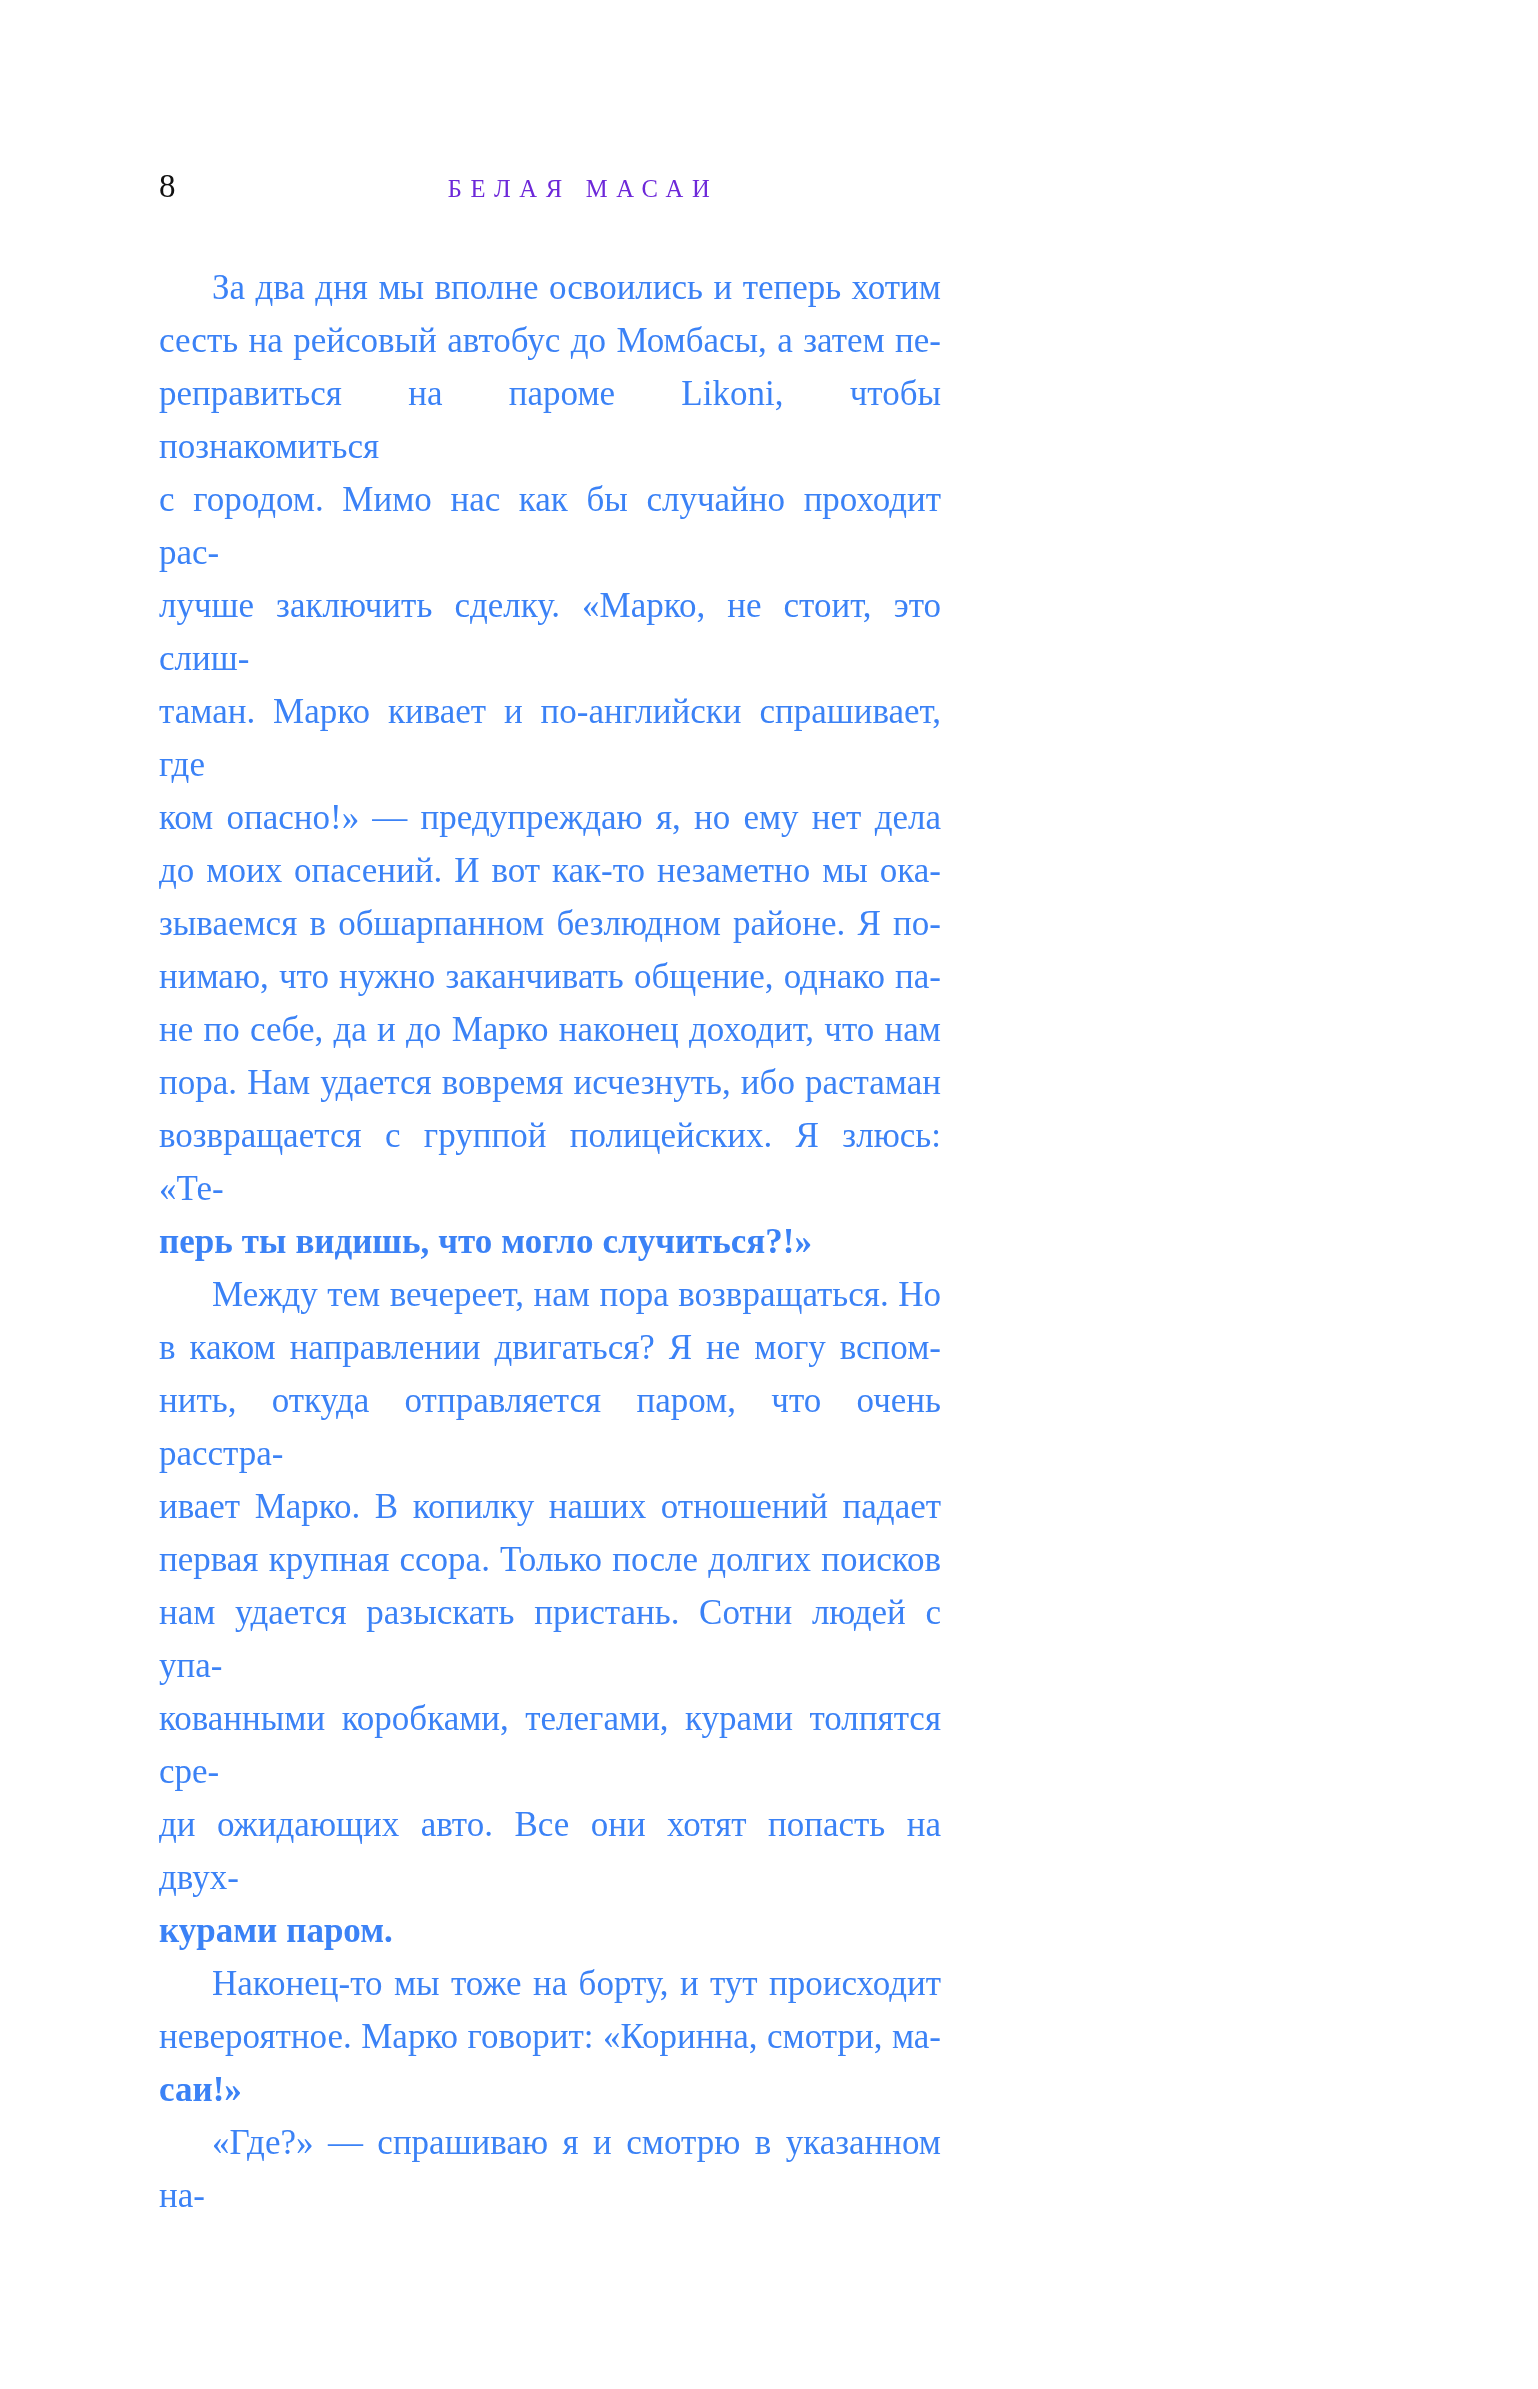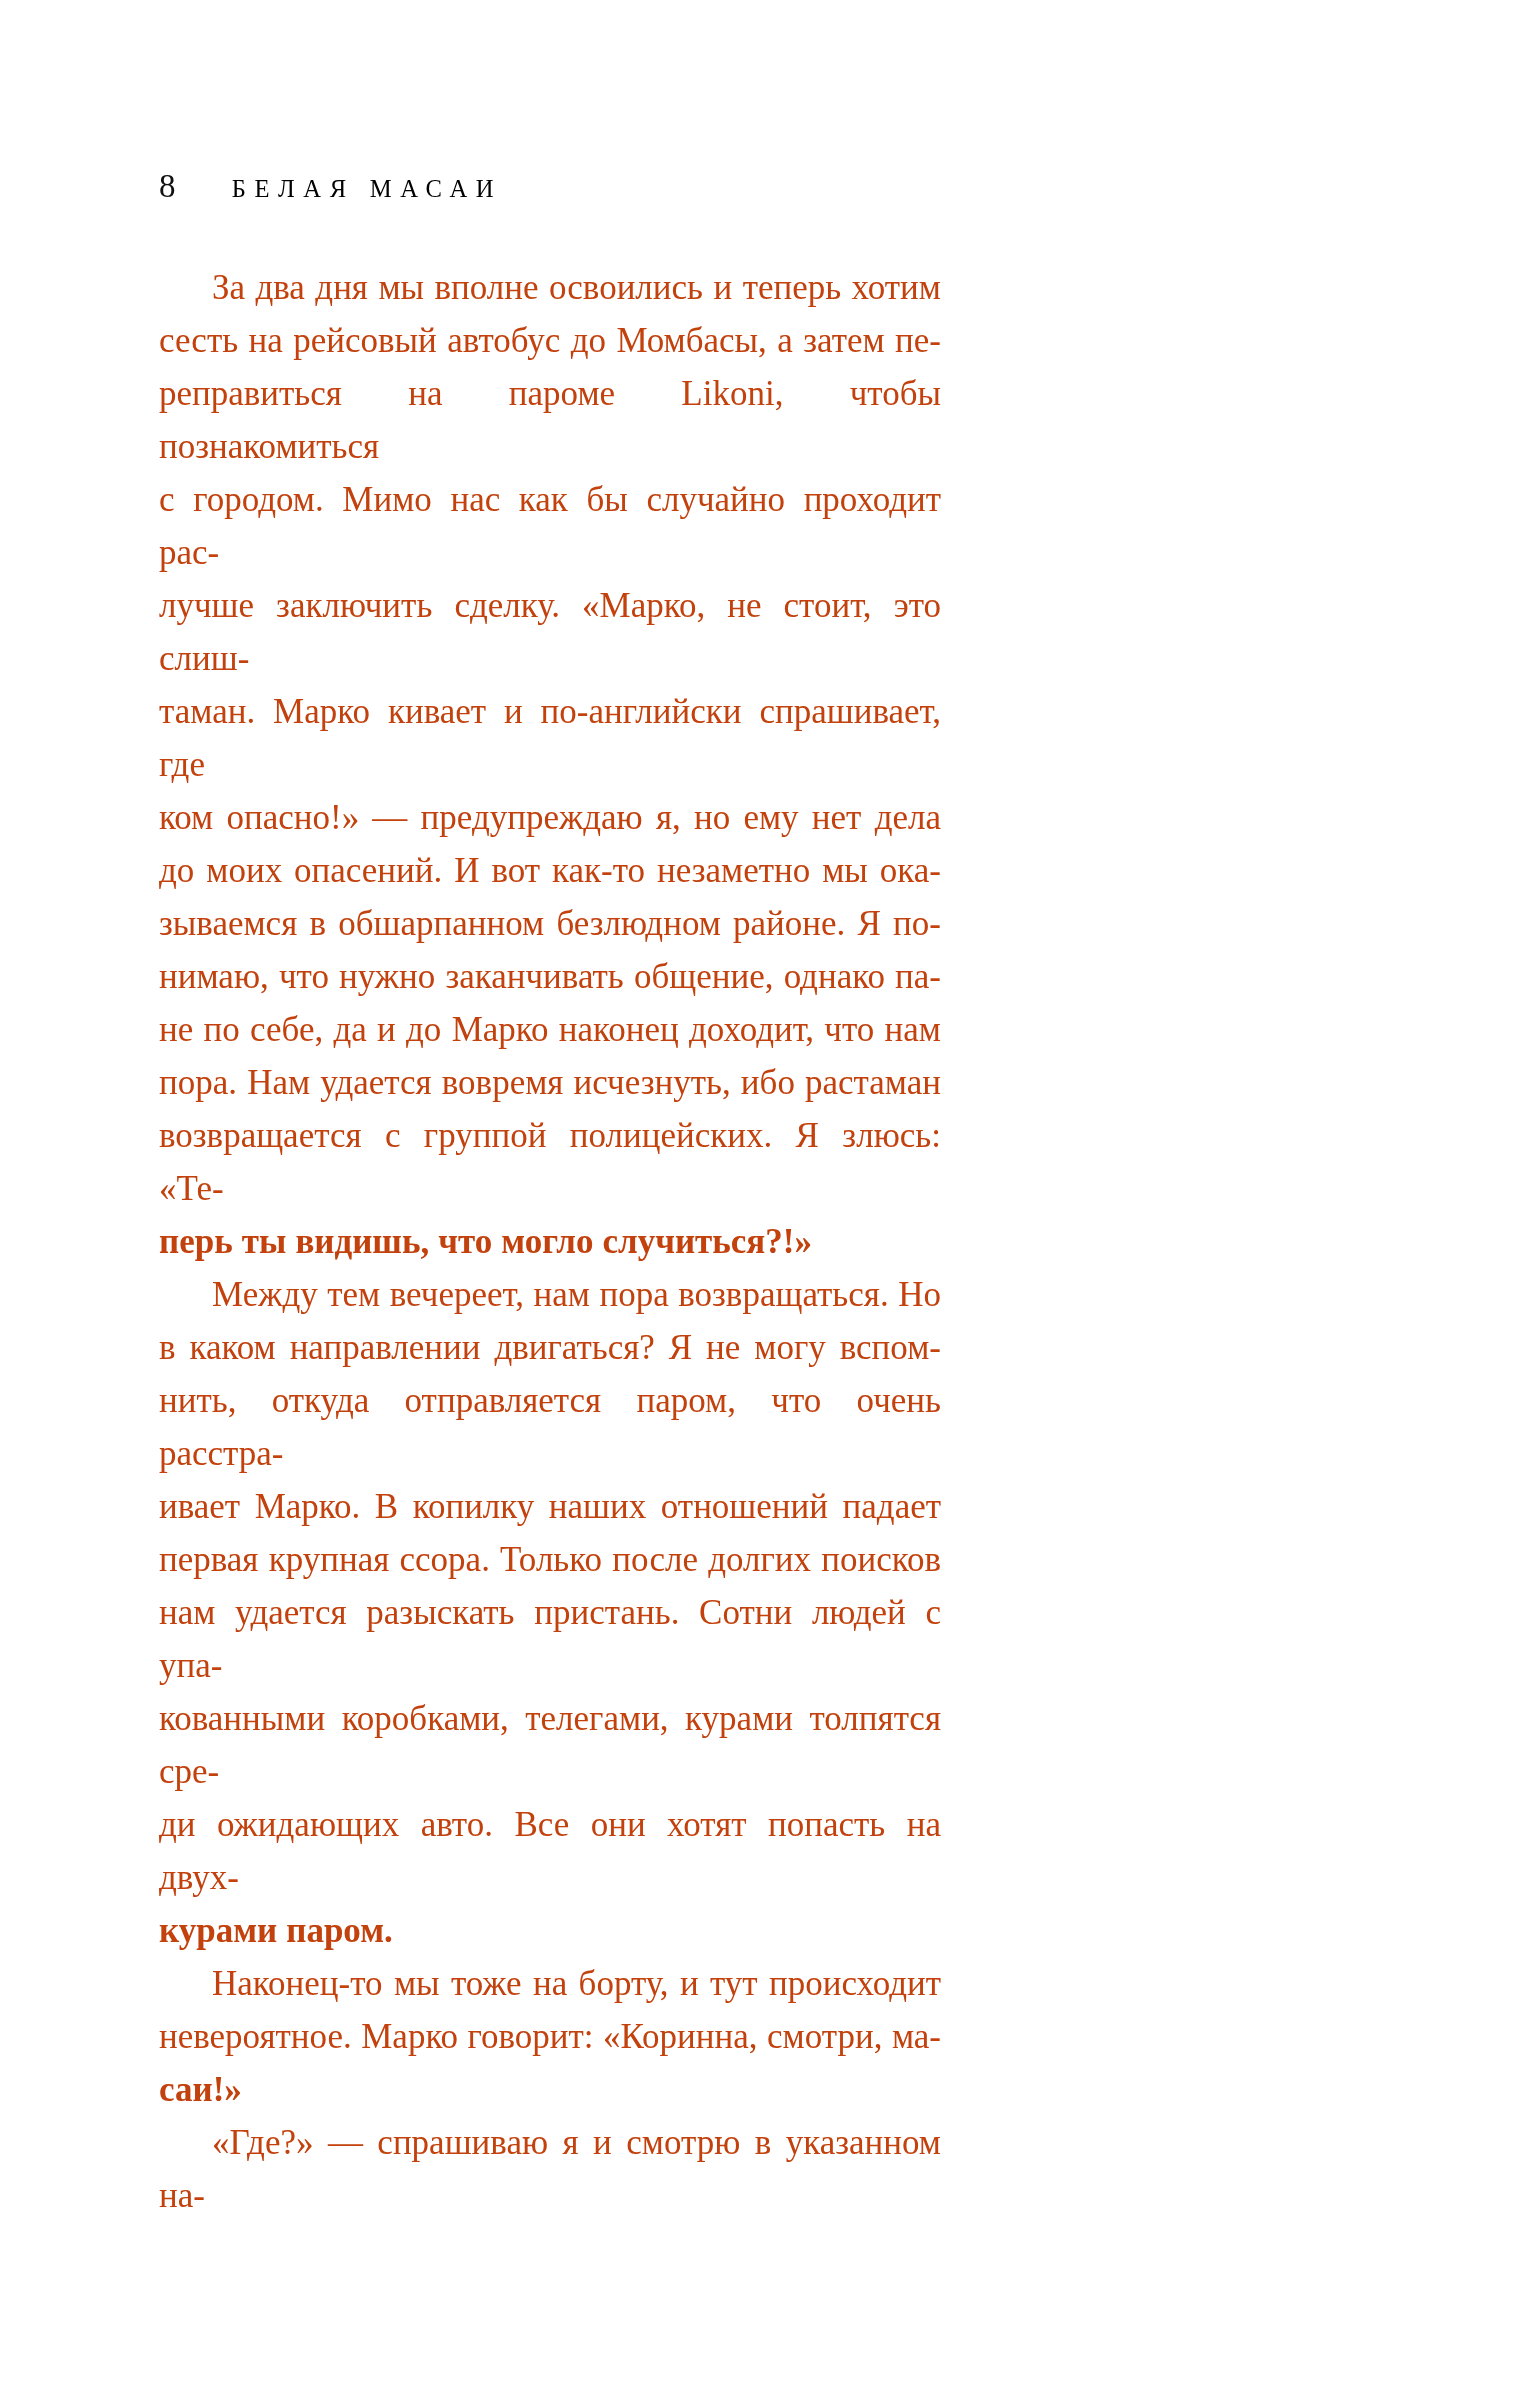--- a/index.html
+++ b/index.html
@@ -35,45 +35,46 @@
     font-size: 33px;
     line-height: 40px;
     color: #111;
     width: 64px;
     flex: 0 0 64px;
     text-align: left;
     letter-spacing: 0;
   }
   .head-title {
     flex: 1 1 auto;
+    text-align: center;
     font-size: 24.6px;
     line-height: 40px;
     letter-spacing: 8.7px;
     text-indent: 8.7px;
-    color: #000000;
+    color: #6d28d9;
     white-space: nowrap;
     padding-right: 3.6px;
   }
 
   
   .textblock {
     position: absolute;
     left: 159px;
     top: 261px;
     width: 782px;
   }
   .para {
     margin: 0;
     padding: 0;
     font-size: 35px;
     line-height: 53px;
     text-align: justify;
     text-justify: inter-word;
     text-indent: 53px;
-    color: #c2410c;
+    color: #3b82f6;
     word-spacing: 0.01em;
     hyphens: none;
   }
   
   .line {
     display: block;
     white-space: pre;
   }
   .line {
     text-indent: 0;

